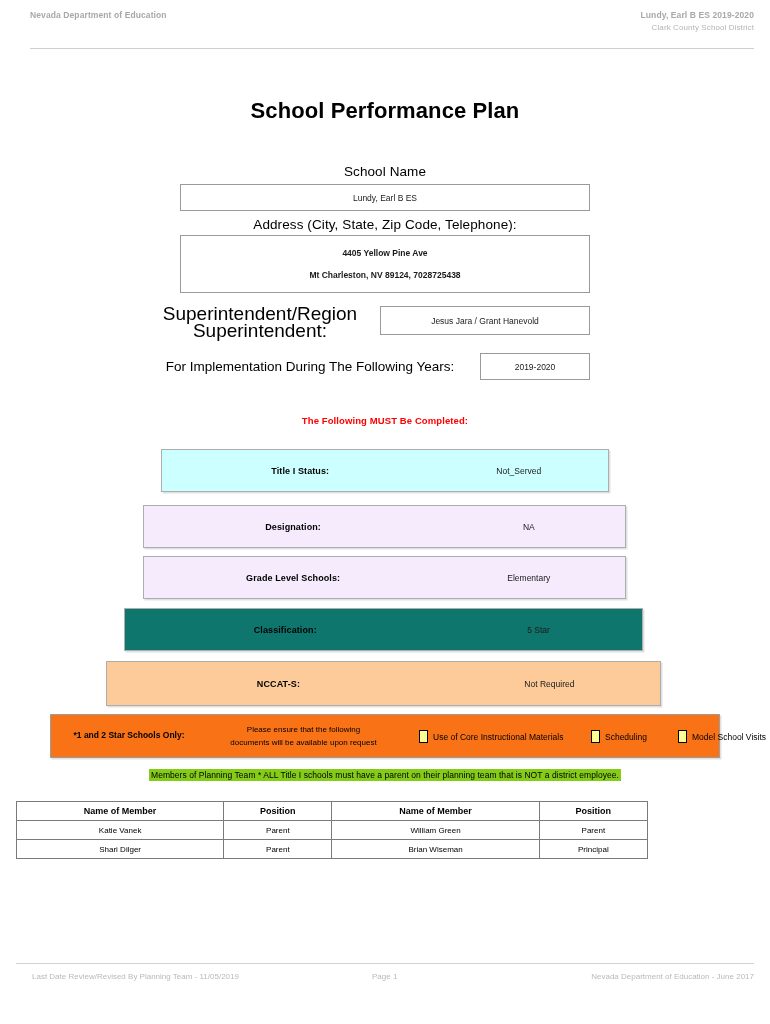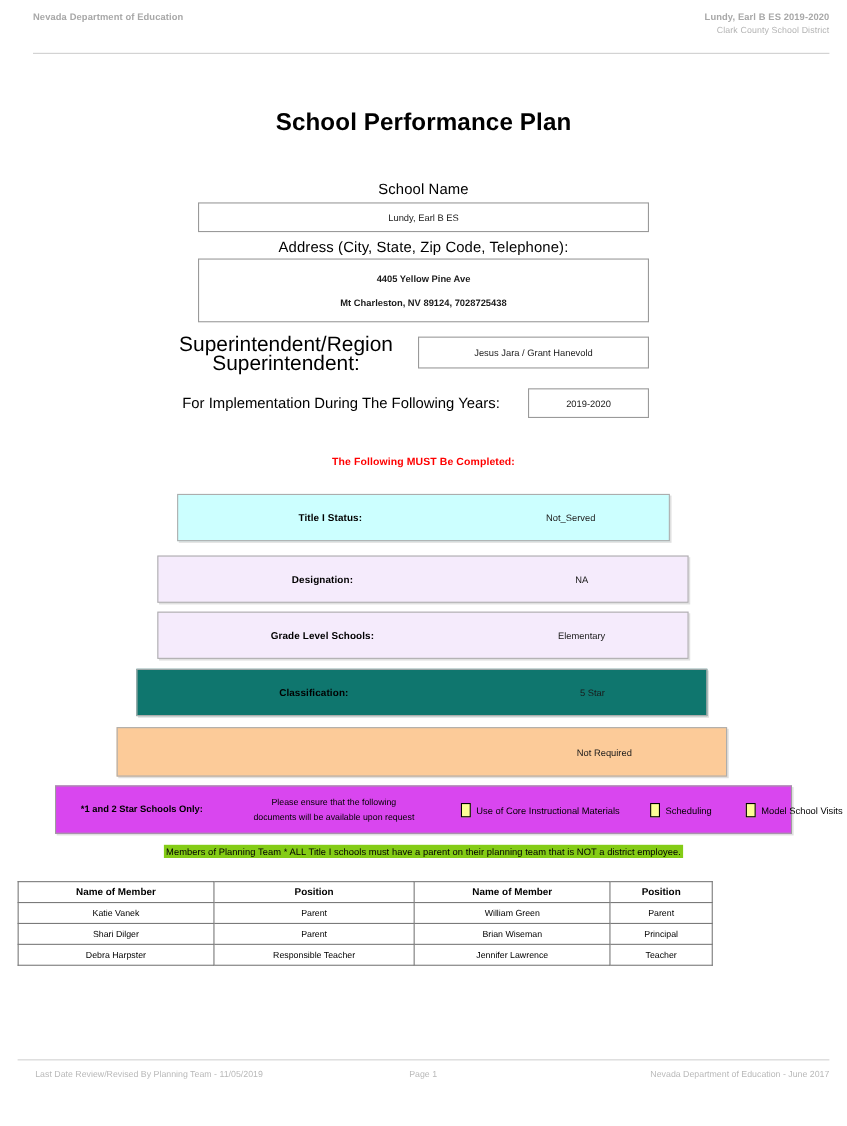--- a/index.html
+++ b/index.html
@@ -263,24 +263,25 @@
   <span class="sbar-label">Grade Level Schools:</span>
   <span class="sbar-value">Elementary</span>
 </div>
 
 <div class="sbar bar-class" style="background: #0f766e;">
   <span class="sbar-label">Classification:</span>
   <span class="sbar-value">5 Star</span>
 </div>
 
 <div class="sbar bar-nccat" style="background: rgb(252, 203, 153);">
+  <span class="sbar-label">NCCAT-S:</span>
   <span class="sbar-value">Not Required</span>
 </div>
 
-<div class="star-band" style="background: #d946ef;">
+<div class="star-band" style="background: #f97316;">
   <div class="sb-label">*1 and 2 Star Schools Only:</div>
   <div class="sb-note">
     <div>Please ensure that the following</div>
     <div>documents will be available upon request</div>
   </div>
 
   <div class="cbx-group cbx-1">
     <span class="cbx" style="background: rgb(253, 253, 150);"></span>
     <span class="cbx-label">Use of Core Instructional Materials</span>
   </div>
@@ -315,26 +316,20 @@
       <td>Parent</td>
       <td>William Green</td>
       <td>Parent</td>
     </tr>
     <tr>
       <td>Shari Dilger</td>
       <td>Parent</td>
       <td>Brian Wiseman</td>
       <td>Principal</td>
     </tr>
-    <tr>
-      <td>Debra Harpster</td>
-      <td>Responsible Teacher</td>
-      <td>Jennifer Lawrence</td>
-      <td>Teacher</td>
-    </tr>
   </tbody>
 </table>
 
 <div class="footer-rule"></div>
 <div class="page-footer">
   <span class="ft-left">Last Date Review/Revised By Planning Team - 11/05/2019</span>
   <span class="ft-center">Page 1</span>
   <span class="ft-right">Nevada Department of Education - June 2017</span>
 </div>
 

